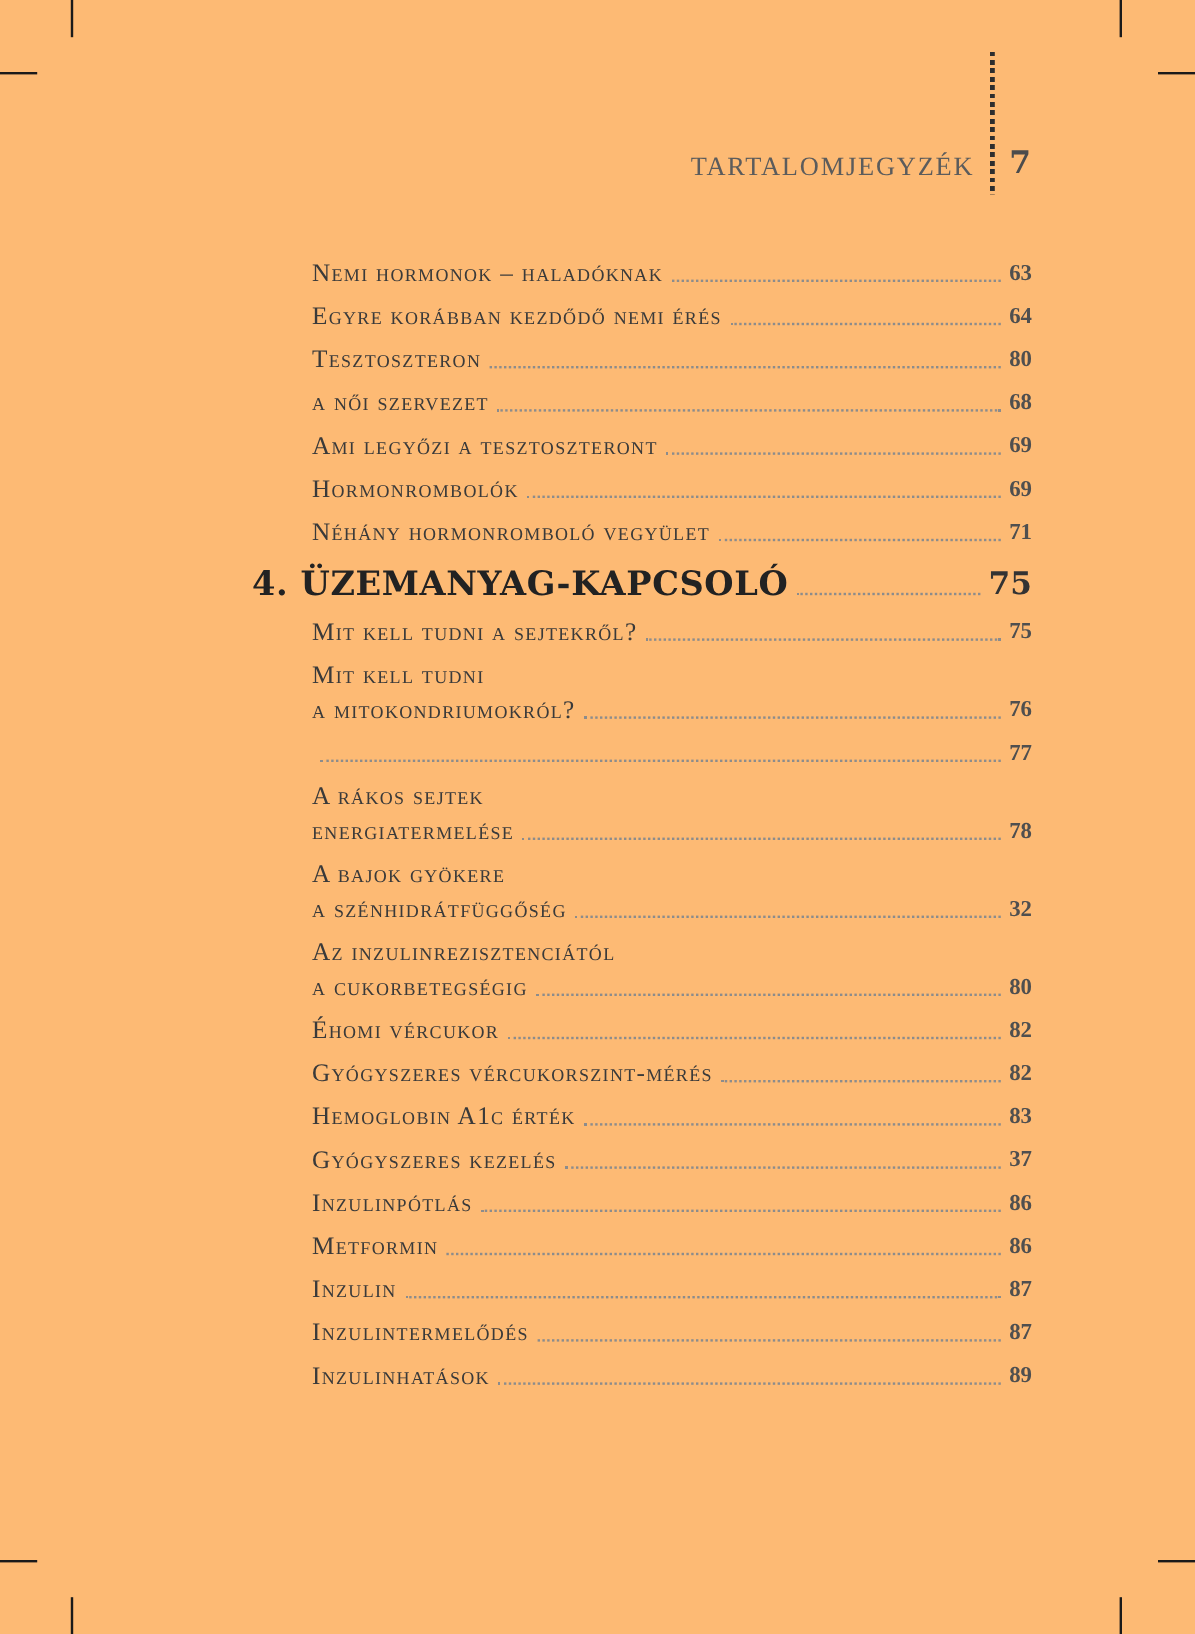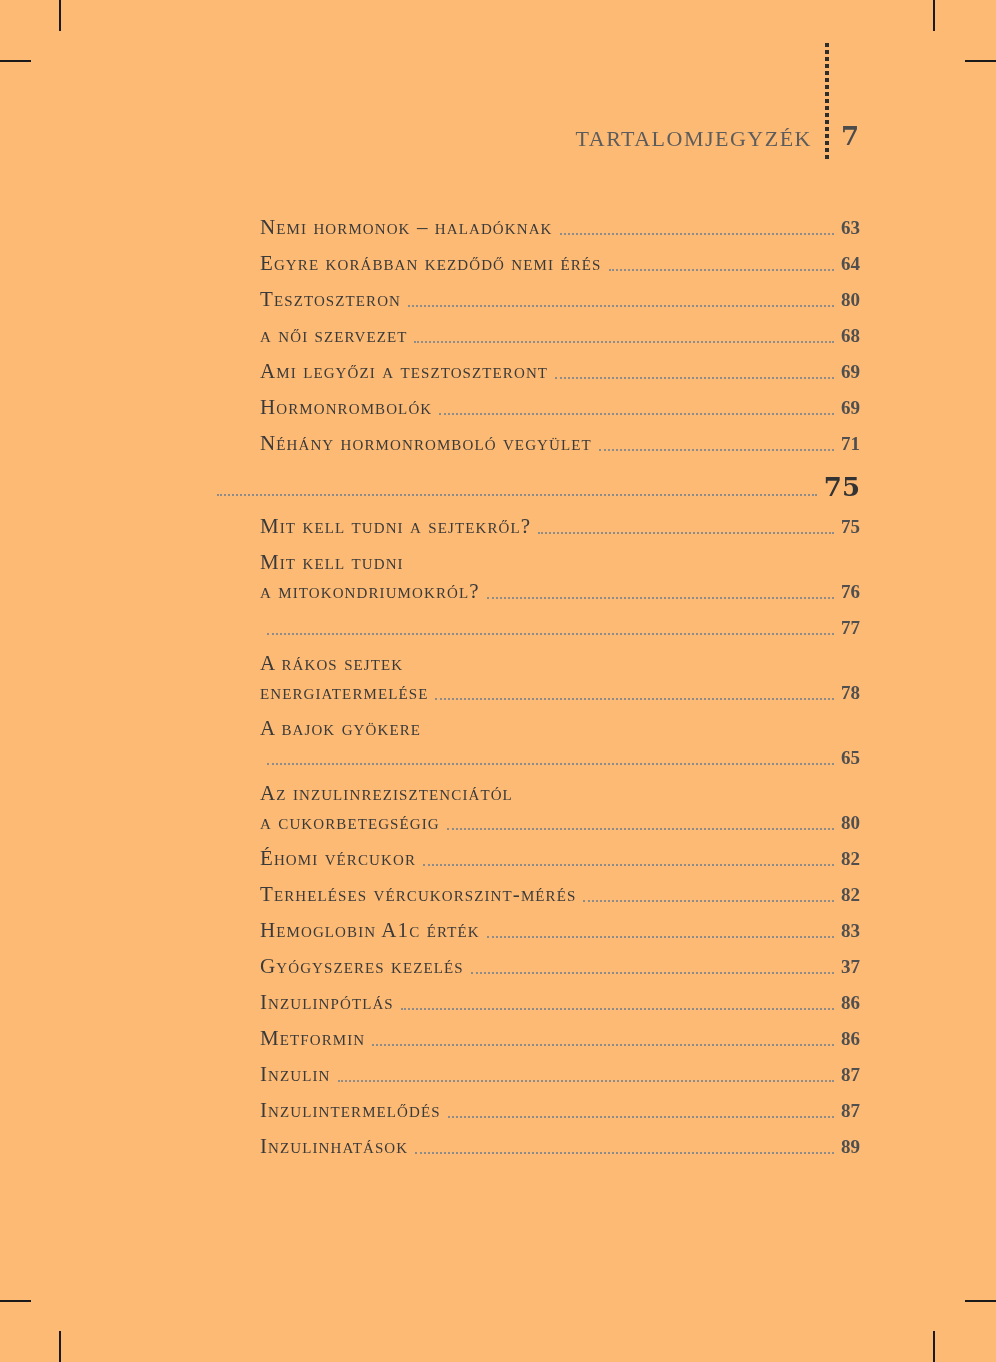--- a/index.html
+++ b/index.html
@@ -181,20 +181,21 @@
       </div>
       <div class="toc-item">
         <div class="toc-line with-leader">
           <span class="toc-text">Néhány hormonromboló vegyület</span>
           <span class="leader"></span>
           <span class="toc-page">71</span>
         </div>
       </div>
       <div class="toc-chapter">
         <div class="toc-line with-leader">
+          <span class="toc-text">4. ÜZEMANYAG-KAPCSOLÓ</span>
           <span class="leader"></span>
           <span class="toc-page">75</span>
         </div>
       </div>
       <div class="toc-item">
         <div class="toc-line with-leader">
           <span class="toc-text">Mit kell tudni a sejtekről?</span>
           <span class="leader"></span>
           <span class="toc-page">75</span>
         </div>
@@ -217,42 +218,43 @@
         <div class="toc-line"><span class="toc-text">A rákos sejtek</span></div>
         <div class="toc-line with-leader">
           <span class="toc-text">energiatermelése</span>
           <span class="leader"></span>
           <span class="toc-page">78</span>
         </div>
       </div>
       <div class="toc-item">
         <div class="toc-line"><span class="toc-text">A bajok gyökere</span></div>
         <div class="toc-line with-leader">
-          <span class="leader"></span>
-          <span class="toc-page">65</span>
+          <span class="toc-text">a szénhidrátfüggőség</span>
+          <span class="leader"></span>
+          <span class="toc-page">32</span>
         </div>
       </div>
       <div class="toc-item">
         <div class="toc-line"><span class="toc-text">Az inzulinrezisztenciától</span></div>
         <div class="toc-line with-leader">
           <span class="toc-text">a cukorbetegségig</span>
           <span class="leader"></span>
           <span class="toc-page">80</span>
         </div>
       </div>
       <div class="toc-item">
         <div class="toc-line with-leader">
           <span class="toc-text">Éhomi vércukor</span>
           <span class="leader"></span>
           <span class="toc-page">82</span>
         </div>
       </div>
       <div class="toc-item">
         <div class="toc-line with-leader">
-          <span class="toc-text">Terheléses vércukorszint-mérés</span>
+          <span class="toc-text">Gyógyszeres vércukorszint-mérés</span>
           <span class="leader"></span>
           <span class="toc-page">82</span>
         </div>
       </div>
       <div class="toc-item">
         <div class="toc-line with-leader">
           <span class="toc-text">Hemoglobin A1c érték</span>
           <span class="leader"></span>
           <span class="toc-page">83</span>
         </div>

